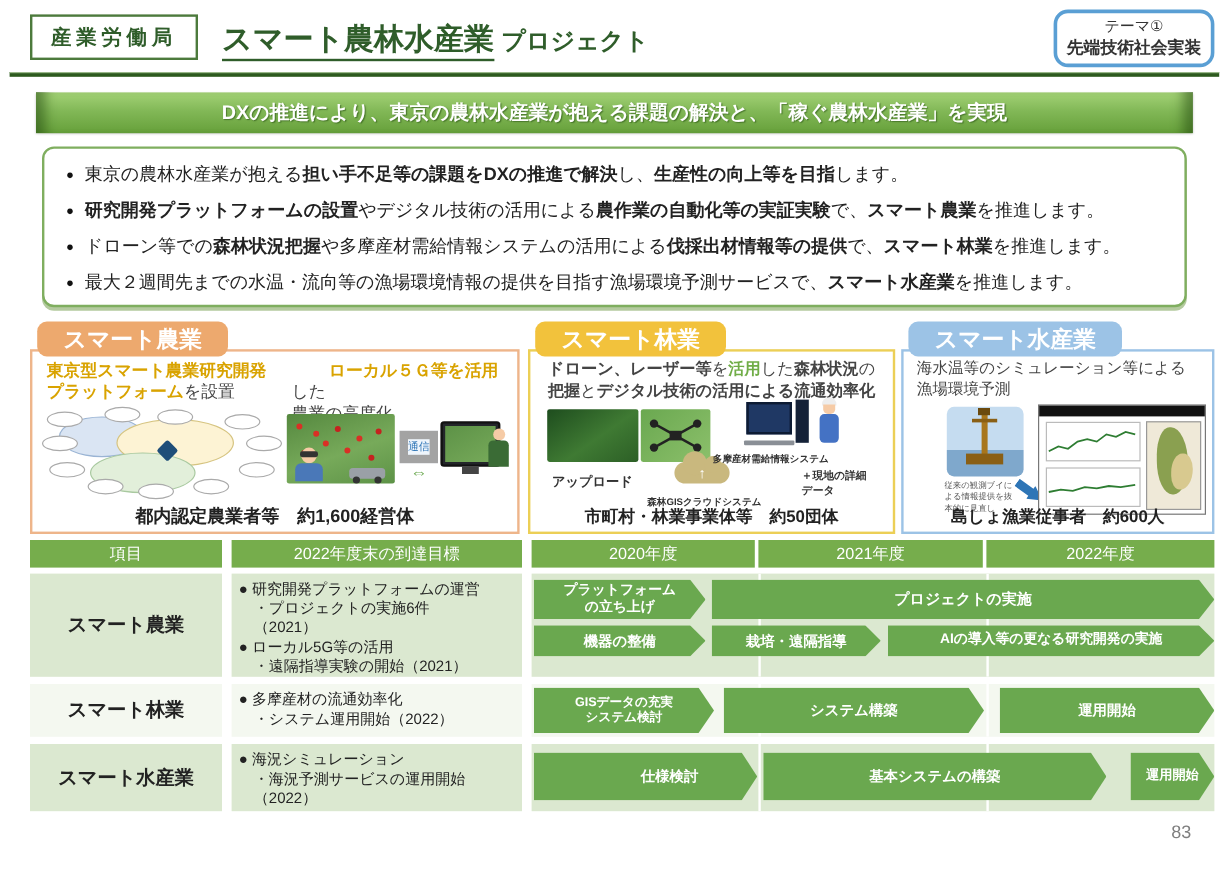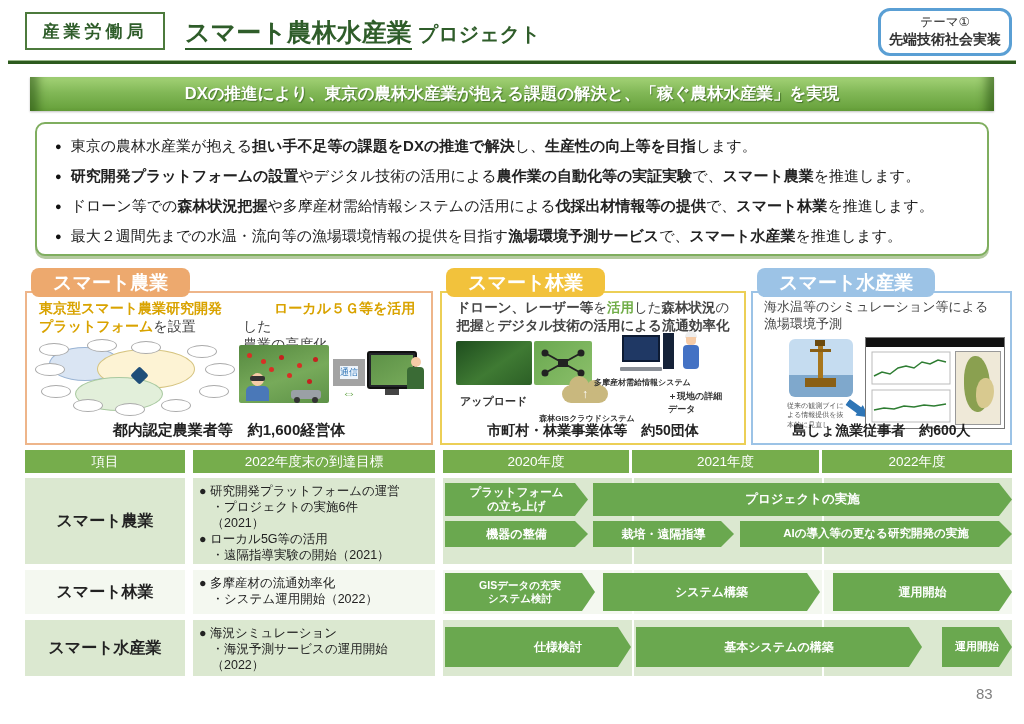--- a/index.html
+++ b/index.html
@@ -174,21 +174,21 @@
     <div class="bullet-line">
       <span class="bullet-mark">●</span>
       <span class="bullet-text"><span style="font-weight: bold;">研究開発プラットフォームの設置</span><span>やデジタル技術の活用による</span><span style="font-weight: bold;">農作業の自動化等の実証実験</span><span>で、</span><span style="font-weight: bold;">スマート農業</span><span>を推進します。</span></span>
     </div>
     <div class="bullet-line">
       <span class="bullet-mark">●</span>
       <span class="bullet-text"><span>ドローン等での</span><span style="font-weight: bold;">森林状況把握</span><span>や多摩産材需給情報システムの活用による</span><span style="font-weight: bold;">伐採出材情報等の提供</span><span>で、</span><span style="font-weight: bold;">スマート林業</span><span>を推進します。</span></span>
     </div>
     <div class="bullet-line">
       <span class="bullet-mark">●</span>
-      <span class="bullet-text"><span>最大２週間先までの水温・流向等の漁場環境情報の提供を目指す</span><span style="font-weight: bold; text-align: center;">漁場環境予測サービス</span><span>で、</span><span style="font-weight: bold;">スマート水産業</span><span>を推進します。</span></span>
+      <span class="bullet-text"><span>最大２週間先までの水温・流向等の漁場環境情報の提供を目指す</span><span style="font-weight: normal; text-align: center;">漁場環境予測サービス</span><span>で、</span><span style="font-weight: bold;">スマート水産業</span><span>を推進します。</span></span>
     </div>
   </div>
 
   <div class="card" id="card-agri">
     <div class="card-tab">スマート農業</div>
     <div class="card-body">
       <div class="desc" id="agri-desc-l"><span style="font-weight: bold; color: rgb(217, 163, 0);">東京型スマート農業研究開発
 プラットフォーム</span><span>を設置</span></div>
       <div class="desc" id="agri-desc-r"><span style="font-weight: bold; color: rgb(217, 163, 0); margin-left: 31px;">ローカル５Ｇ等を活用</span><span>した
 農業の高度化</span></div>

